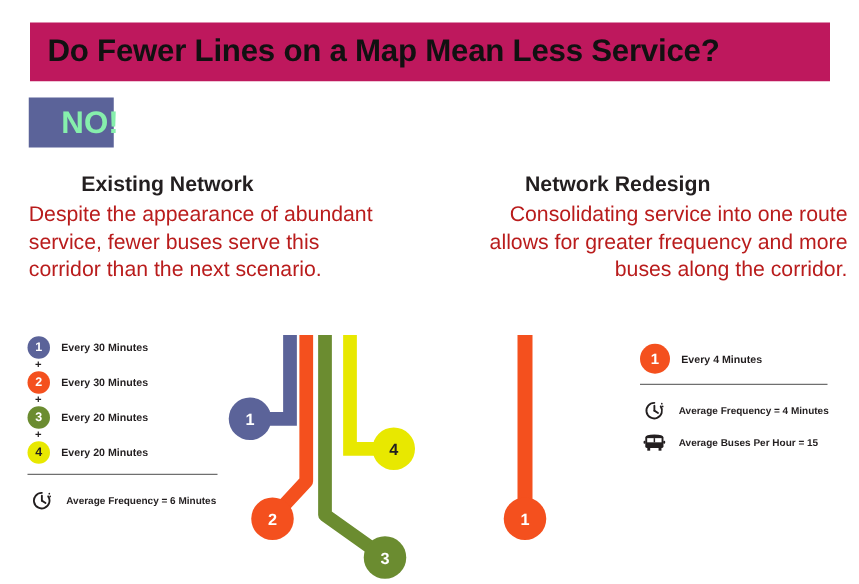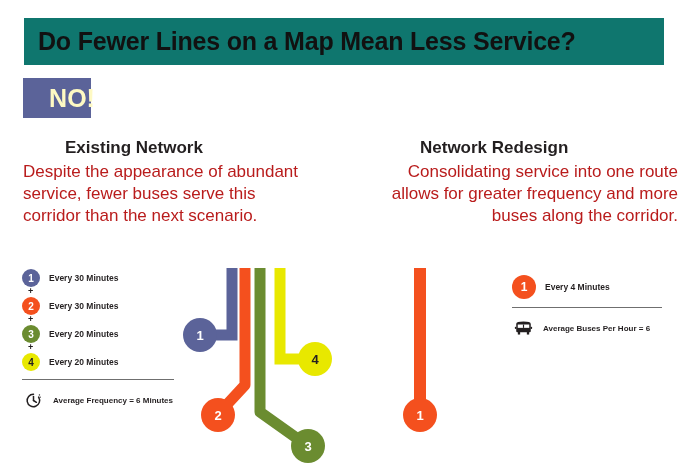--- a/index.html
+++ b/index.html
@@ -131,26 +131,26 @@
   
   #diagram-left, #diagram-right {
     position: absolute;
   }
   #diagram-left  { left: 180px; top: 252px; }
   #diagram-right { left: 390px; top: 252px; }
 </style>
 </head>
 <body>
 
-<div id="banner" style="background: #0f766e;">
+<div id="banner" style="background: #be185d;">
   <div id="banner-title">Do Fewer Lines on a Map Mean Less Service?</div>
 </div>
 
 <div id="no-box" style="background: rgb(91, 99, 153);">
-  <span id="no-box-text" style="color: #fef9c3; margin-left: 30px;">NO!</span>
+  <span id="no-box-text" style="color: #86efac; margin-left: 30px;">NO!</span>
 </div>
 
 <div id="left-heading" class="col-heading">Existing Network</div>
 <div id="left-body" class="col-body">Despite the appearance of abundant service, fewer buses serve this corridor than the next scenario.</div>
 
 <div id="right-heading" class="col-heading">Network Redesign</div>
 <div id="right-body" class="col-body">Consolidating service into one route allows for greater frequency and more buses along the corridor.</div>
 
 <div id="legend-left" class="legend">
 
@@ -196,34 +196,46 @@
 
 <div id="legend-right" class="legend">
 
   <div class="legend-row tall">
     <span class="badge big" style="background: rgb(244, 80, 30); color: rgb(255, 255, 255);">1</span>
     <span class="legend-label">Every 4 Minutes</span>
   </div>
 
   <div class="legend-rule"></div>
 
+  <div class="legend-row tall">
+    <span class="icon-slot">
+      <svg width="17" height="17" viewBox="0 0 24 24">
+        <path d="M12 3.2 A8.8 8.8 0 1 0 19.2 7.2" fill="none" stroke="#231f20" stroke-width="2.1" stroke-linecap="round"></path>
+        <line x1="12" y1="12" x2="12" y2="6.4" stroke="#231f20" stroke-width="2.1" stroke-linecap="round"></line>
+        <line x1="12" y1="12" x2="16.1" y2="14.6" stroke="#231f20" stroke-width="2.1" stroke-linecap="round"></line>
+        <circle cx="20.4" cy="4.1" r="0.95" fill="#231f20"></circle>
+        <circle cx="21.4" cy="7.3" r="0.95" fill="#231f20"></circle>
+      </svg>
+    </span>
+    <span class="legend-label sm">Average Frequency = 4 Minutes</span>
+  </div>
 
   <div class="legend-row tall">
     <span class="icon-slot">
       <svg width="19" height="16" viewBox="0 0 26 22">
         <path d="M3 5.5 Q3 2.2 13 2.2 Q23 2.2 23 5.5 L23 15.4 Q23 17 21.4 17 L4.6 17 Q3 17 3 15.4 Z" fill="#231f20"></path>
         <rect x="5.1" y="6.2" width="15.8" height="4.6" fill="#ffffff"></rect>
         <rect x="12.2" y="6.2" width="1.6" height="4.6" fill="#231f20"></rect>
         <rect x="1.1" y="9.2" width="2.2" height="3.2" rx="1" fill="#231f20"></rect>
         <rect x="22.7" y="9.2" width="2.2" height="3.2" rx="1" fill="#231f20"></rect>
         <rect x="5.2" y="16.4" width="3.2" height="3.6" fill="#231f20"></rect>
         <rect x="17.6" y="16.4" width="3.2" height="3.6" fill="#231f20"></rect>
       </svg>
     </span>
-    <span class="legend-label sm">Average Buses Per Hour = 6</span>
+    <span class="legend-label sm">Average Buses Per Hour = 15</span>
   </div>
 </div>
 
 <div id="diagram-left">
   <svg width="180" height="215" viewBox="0 0 180 215">
 
     <g>
       <path d="M100 16 L100 107 L134 107" fill="none" stroke="#E8E800" stroke-width="11" stroke-linecap="butt" stroke-linejoin="miter"></path>
       <circle cx="135" cy="107" r="17" fill="#E8E800"></circle>
       <text x="135" y="112" text-anchor="middle" font-family="Liberation Sans, sans-serif" font-size="13" font-weight="bold" fill="#231F20">4</text>

